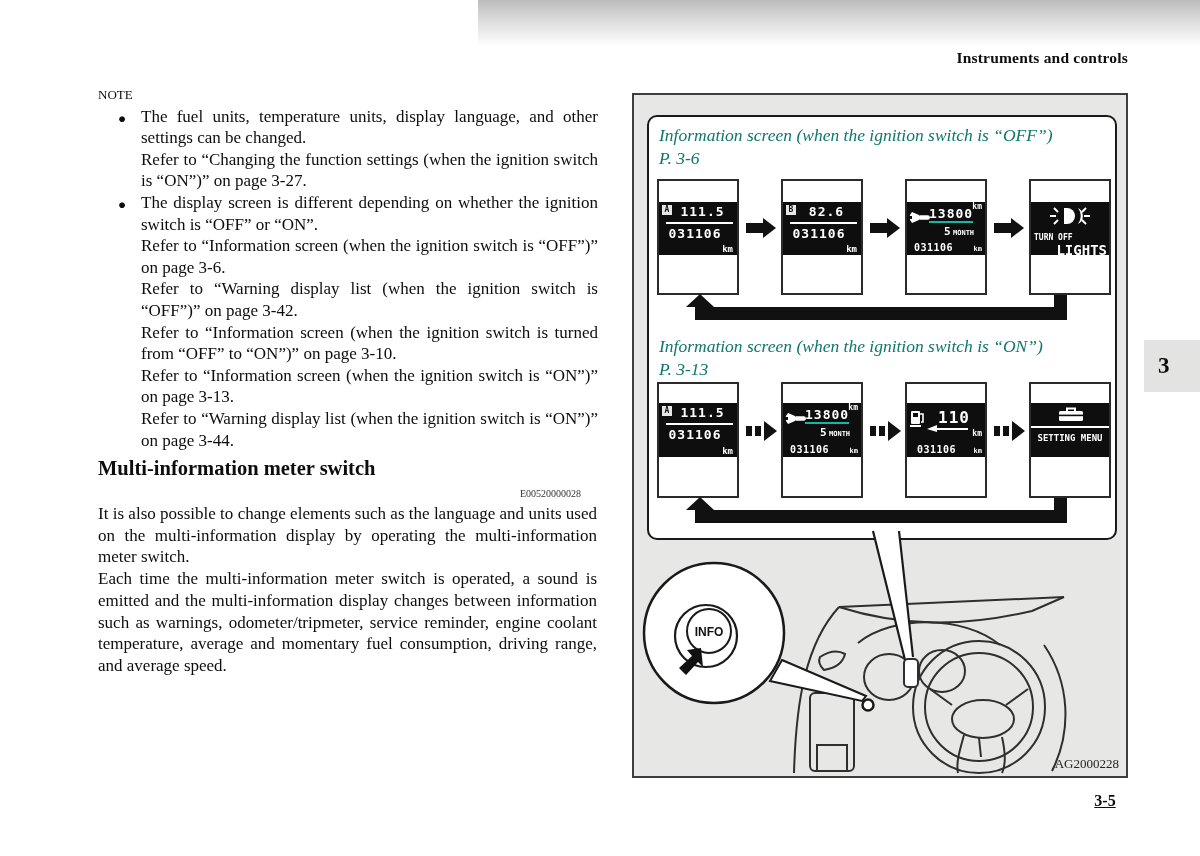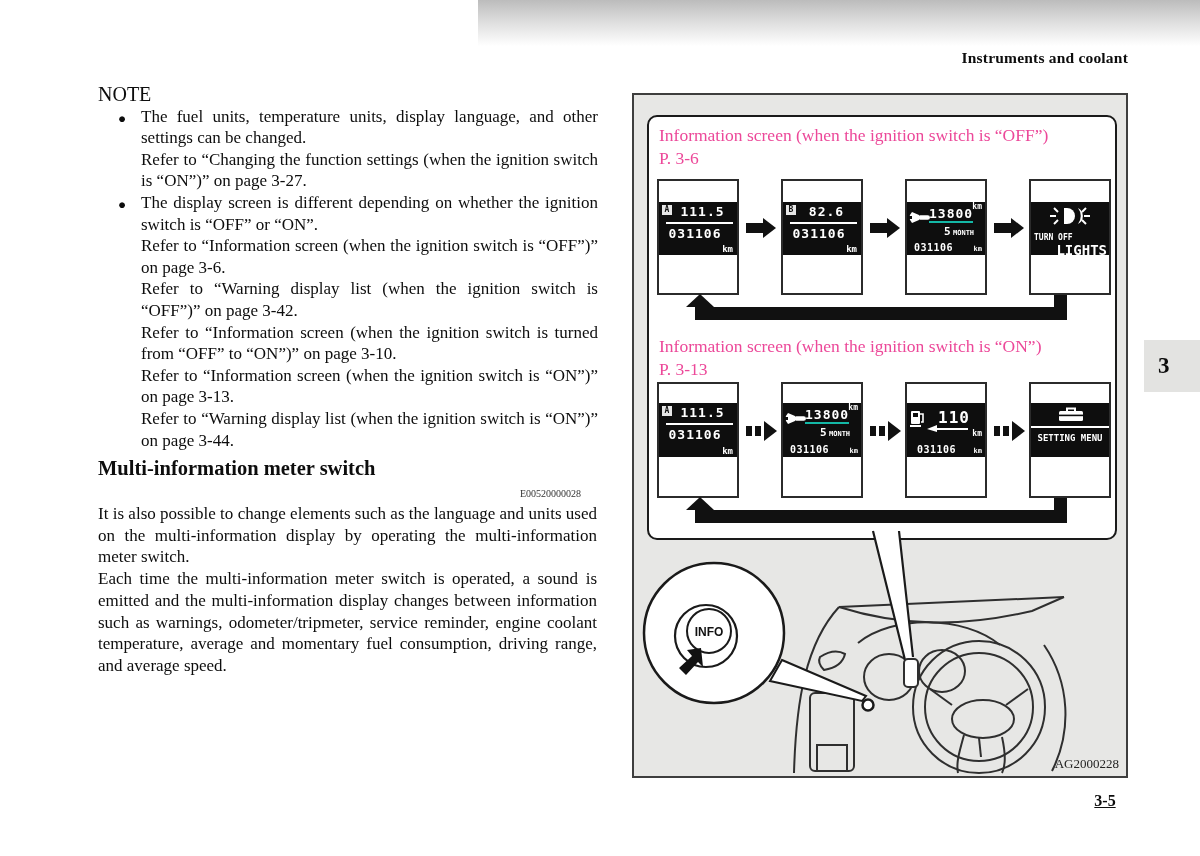--- a/index.html
+++ b/index.html
@@ -5,34 +5,34 @@
   html,body{margin:0;padding:0;background:#fff;}
   .page{position:relative;width:1200px;height:856px;background:#ffffff;overflow:hidden;
         font-family:"Liberation Serif",serif;color:#0d0d0d;}
   
   .grad{position:absolute;left:478px;top:0;width:722px;height:46px;
         background:linear-gradient(180deg,#bcbcbc 0%,#dcdcdc 45%,#ffffff 100%);}
   .hdr{position:absolute;left:628px;top:49px;width:500px;text-align:right;
        font-weight:bold;font-size:15.5px;letter-spacing:.2px;}
   
   .note{position:absolute;left:98px;top:84px;width:500px;font-size:17px;line-height:21.6px;}
-  .note-title{font-size:20px;}
+  .note-title{font-size:13px;}
   .nitem{position:relative;padding-left:43px;}
   .ndot{position:absolute;left:20px;top:2px;font-size:13.5px;}
   .nline{text-align:justify;}
   .sec-h{position:absolute;left:98px;top:457px;width:500px;font-weight:bold;font-size:20.5px;}
   .sec-code{position:absolute;left:82px;top:488px;width:499px;text-align:right;font-size:10px;color:#333;}
   .paras{position:absolute;left:98px;top:503px;width:499px;font-size:17px;line-height:21.7px;}
   .paras p{margin:0;text-align:justify;}
   
   .fig{position:absolute;left:632px;top:93px;width:496px;height:685px;background:#e7e7e5;
        border:2.5px solid #3e3e3e;box-sizing:border-box;}
   .panel{position:absolute;left:13px;top:20px;width:470px;height:425px;background:#fff;
          border:2.5px solid #1a1a1a;border-radius:10px;box-sizing:border-box;z-index:1;}
-  .flabel{position:absolute;left:10px;width:452px;font-size:17.5px;line-height:22.5px;color:#ec4899;}
+  .flabel{position:absolute;left:10px;width:452px;font-size:17.5px;line-height:22.5px;color:#0f766e;font-style:italic;}
   .flabel.off{top:7px;}
   .flabel.on{top:218px;}
   .screen{position:absolute;width:82px;height:116px;background:#fff;border:2px solid #2b2b2b;box-sizing:border-box;}
   .r1{top:62px;} .r2{top:265px;}
   .c1{left:8px;} .c2{left:132px;} .c3{left:256px;} .c4{left:380px;}
   .lcd{position:absolute;left:0;right:0;top:21px;height:53px;background:#0e0e0e;color:#fff;
        font-family:"DejaVu Sans Mono",monospace;font-weight:bold;}
   .r2 .lcd{top:19px;height:54px;}
   .badge{position:absolute;left:3px;top:3px;width:10px;height:10px;background:#e6e6e6;color:#111;
          font-size:8px;line-height:10px;text-align:center;font-family:"DejaVu Sans Mono",monospace;}
@@ -83,21 +83,21 @@
   .tab{position:absolute;left:1144px;top:340px;width:56px;height:52px;background:#e3e3e1;
        font-weight:bold;font-size:23px;line-height:52px;padding-left:14px;box-sizing:border-box;}
   .pnum{position:absolute;left:1040px;top:792px;width:130px;text-align:center;font-weight:bold;font-size:16px;text-decoration:underline;}
 </style>
 </head>
 <body>
 
 <div class="page">
 
   <div class="grad"></div>
-  <div class="hdr">Instruments and coolant</div>
+  <div class="hdr">Instruments and controls</div>
 
   <div class="note">
     <div class="note-title">NOTE</div>
     <div class="nitem">
       <span class="ndot">●</span>
       <div class="nline">The fuel units, temperature units, display language, and other settings can be changed.</div>
       <div class="nline">Refer to “Changing the function settings (when the ignition switch is “ON”)” on page 3-27.</div>
     </div>
     <div class="nitem">
       <span class="ndot">●</span>

